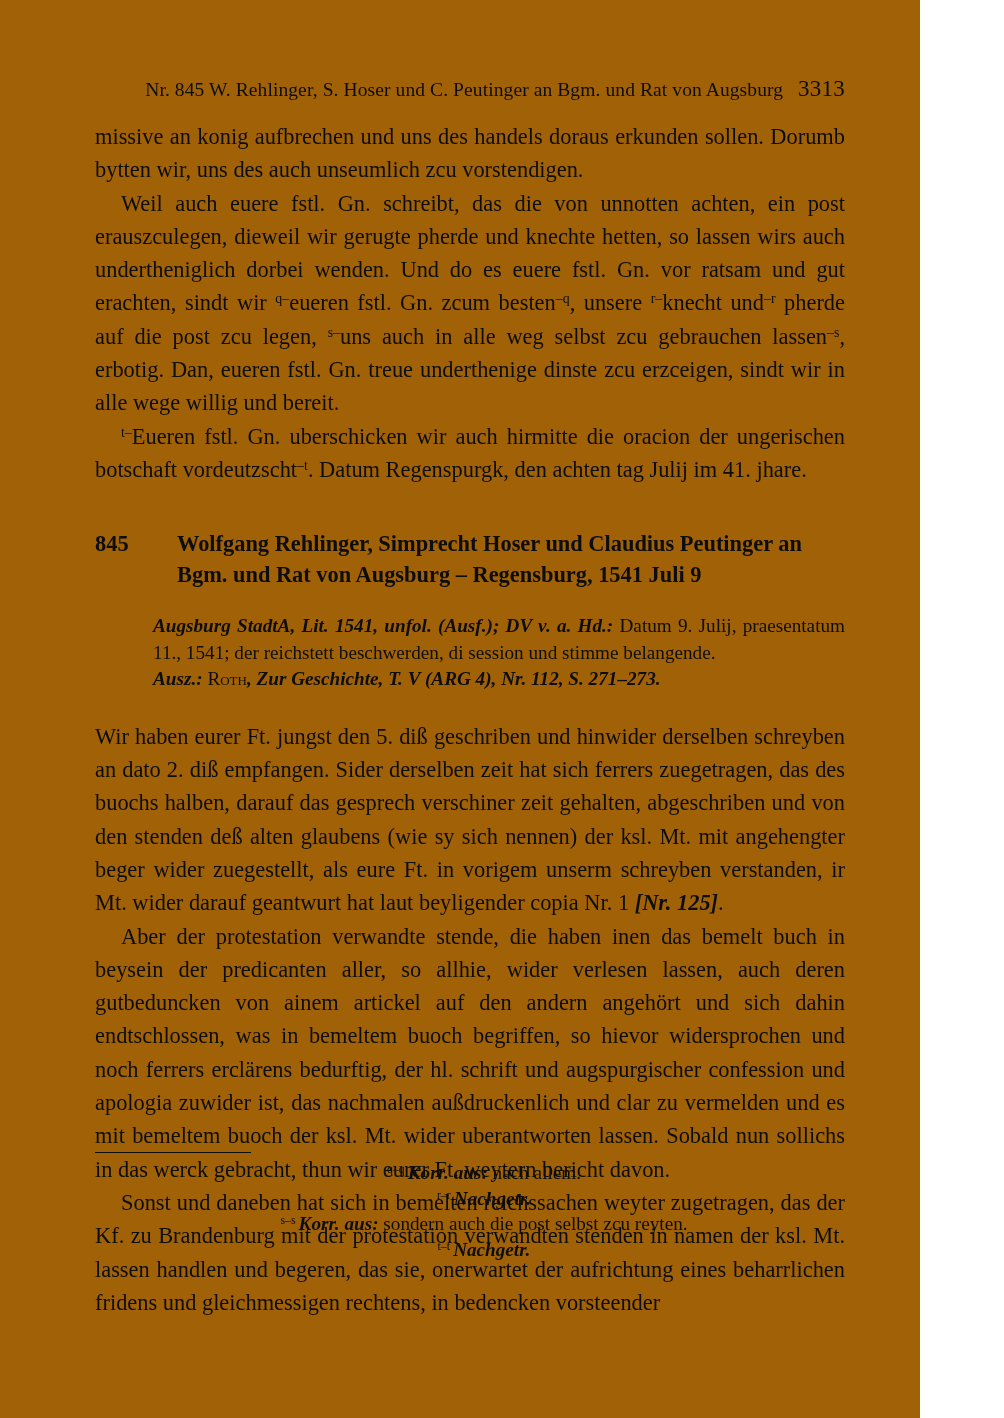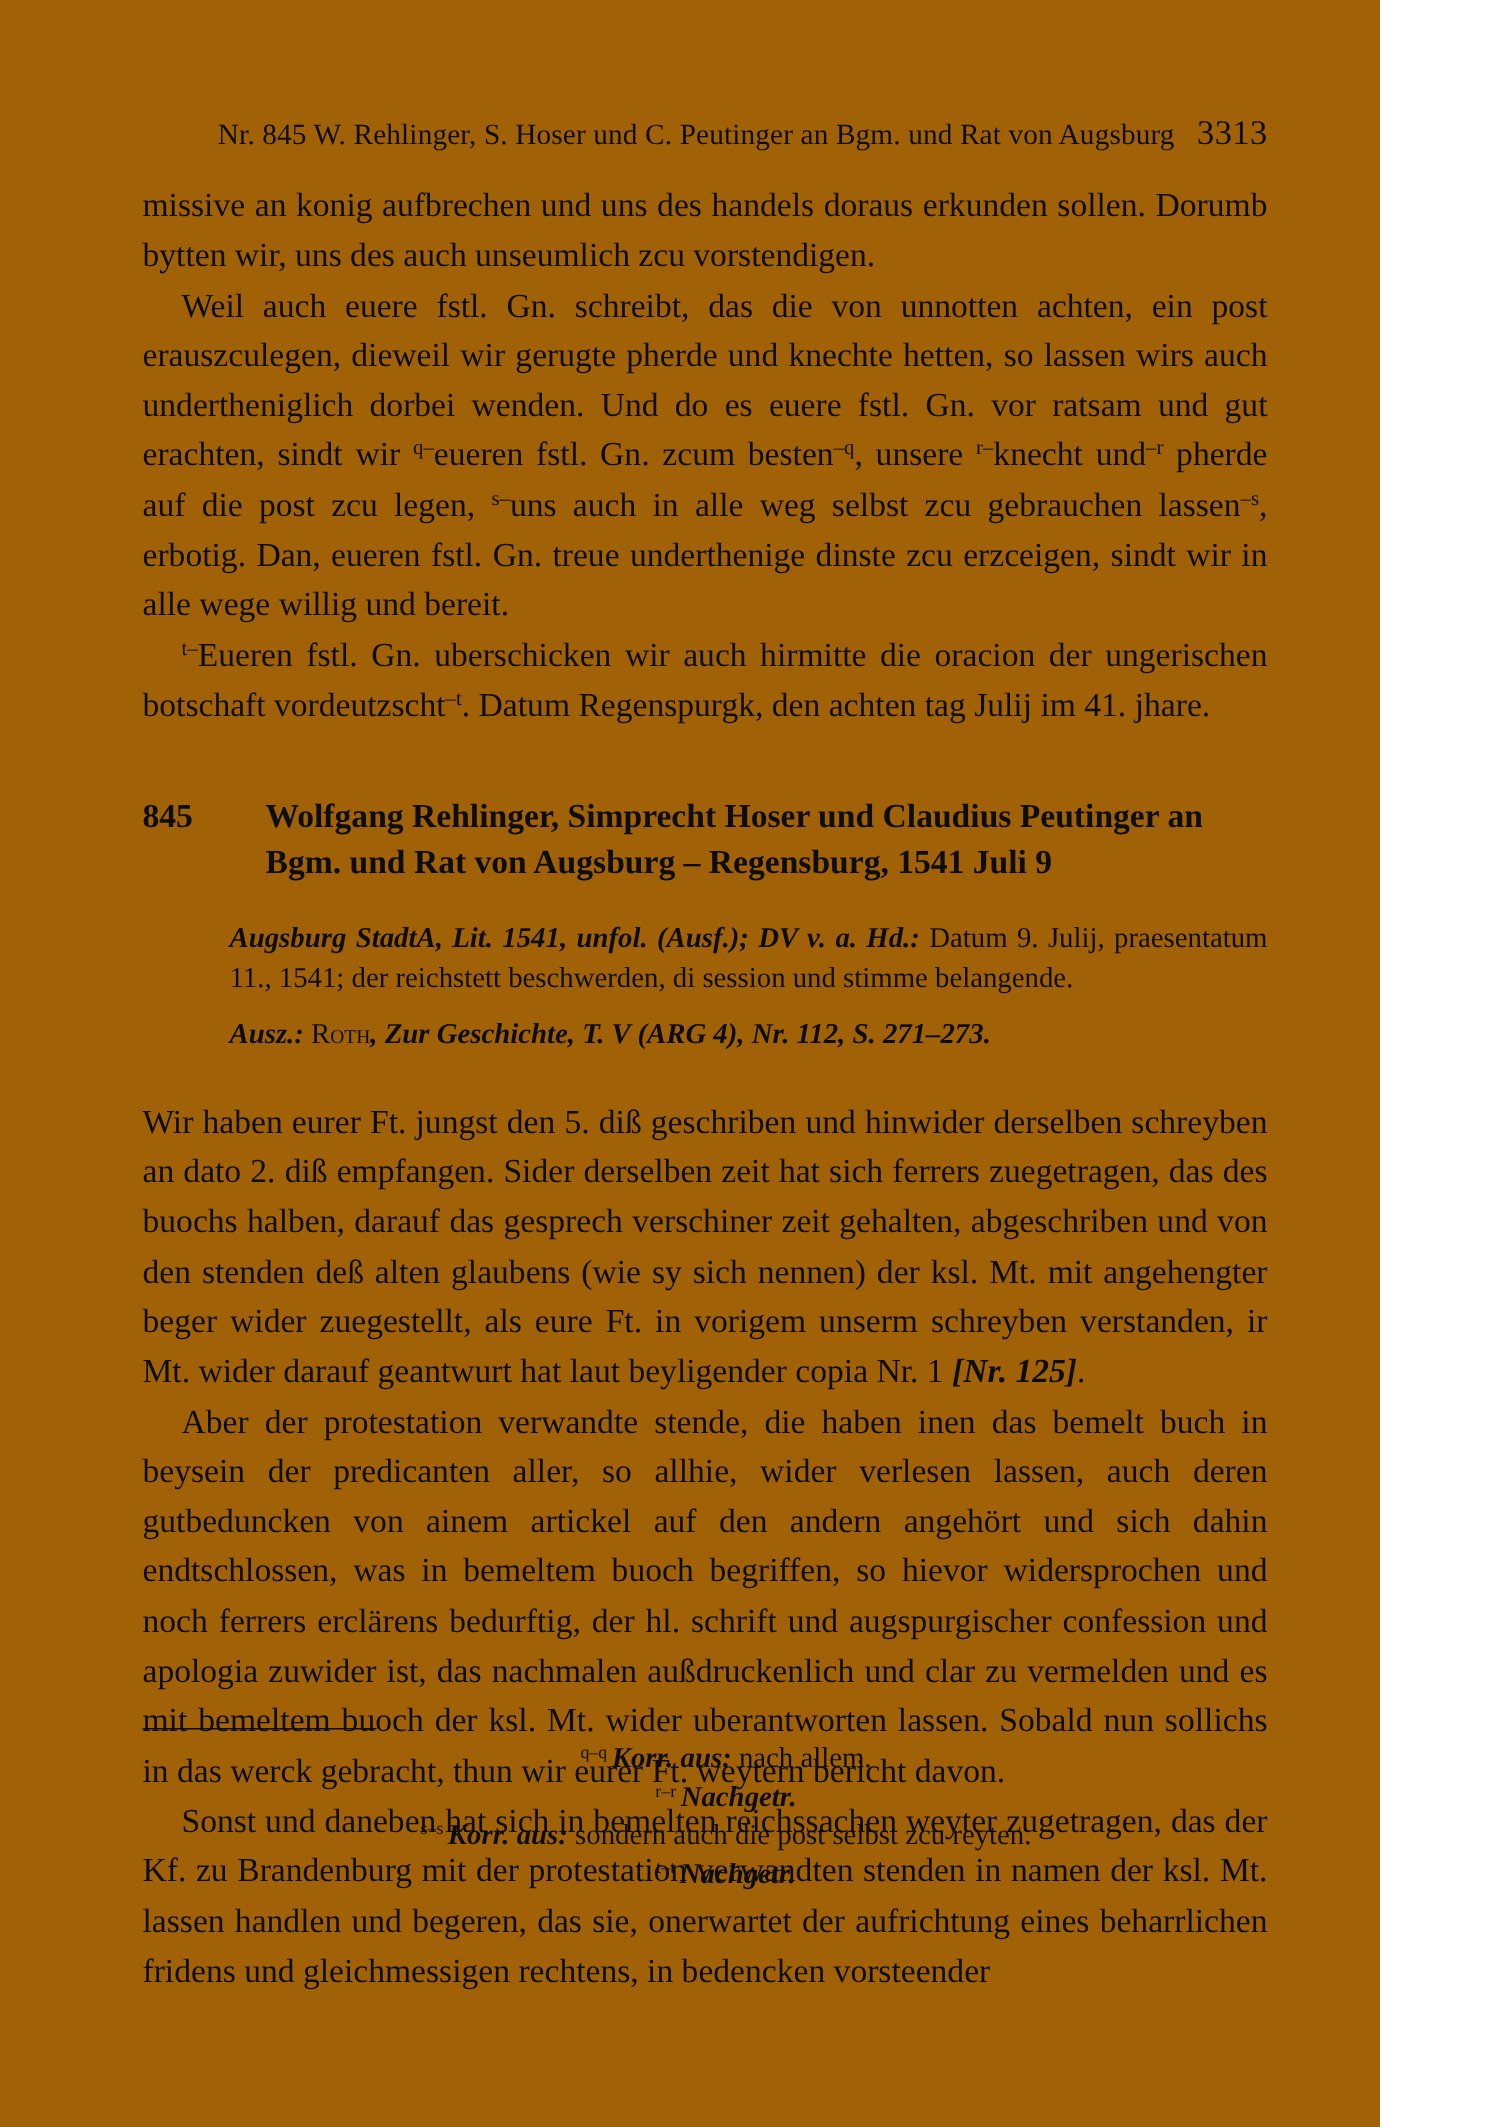--- a/index.html
+++ b/index.html
@@ -97,21 +97,21 @@
   }
   p.source {
     margin: 0;
     font-size: 19.2px;
     line-height: 26.5px;
     text-align: justify;
     hyphens: manual;
     -webkit-hyphens: manual;
   }
   p.source + p.source {
-    margin-top: 11px;
+    margin-top: 0;
   }
   .it { font-style: italic; font-weight: bold; }
   .sc {
     font-variant: small-caps;
     font-style: normal;
   }
 
   .section-body {
     margin-top: 27px;
   }

